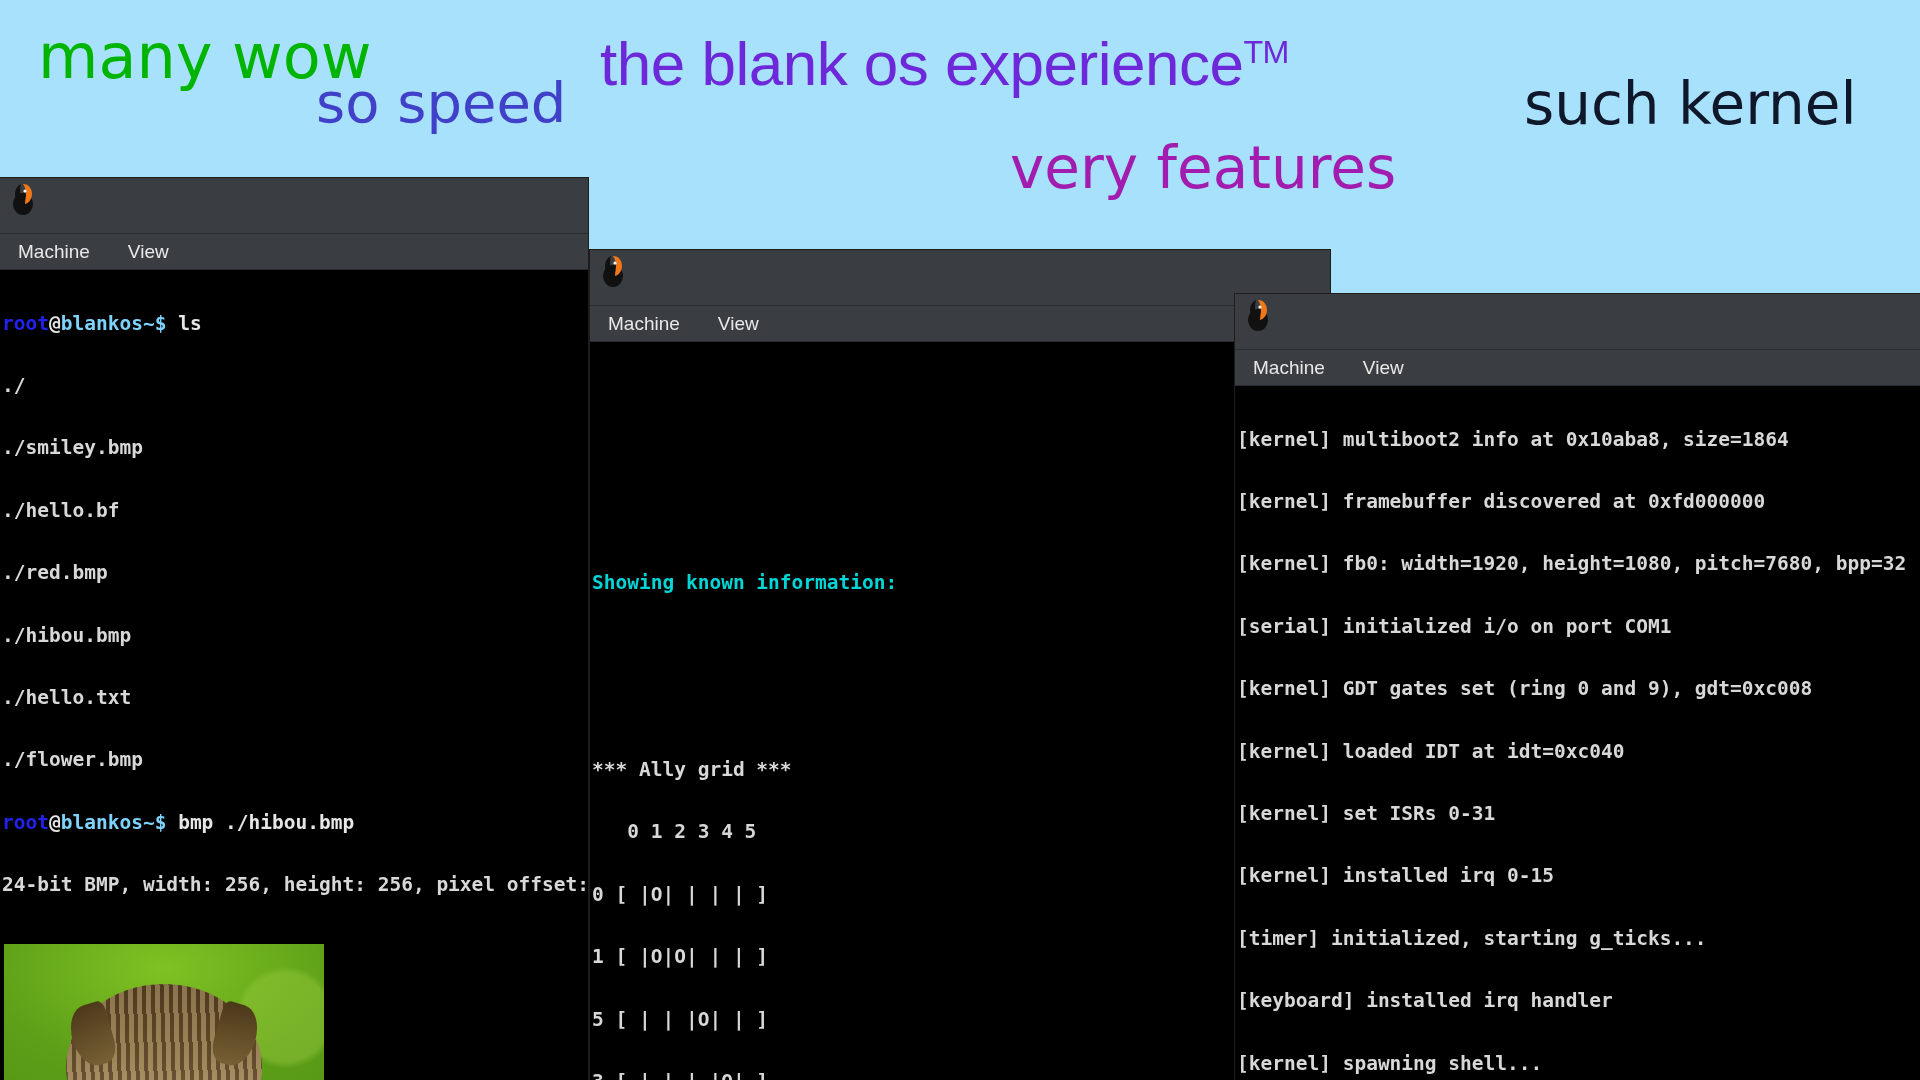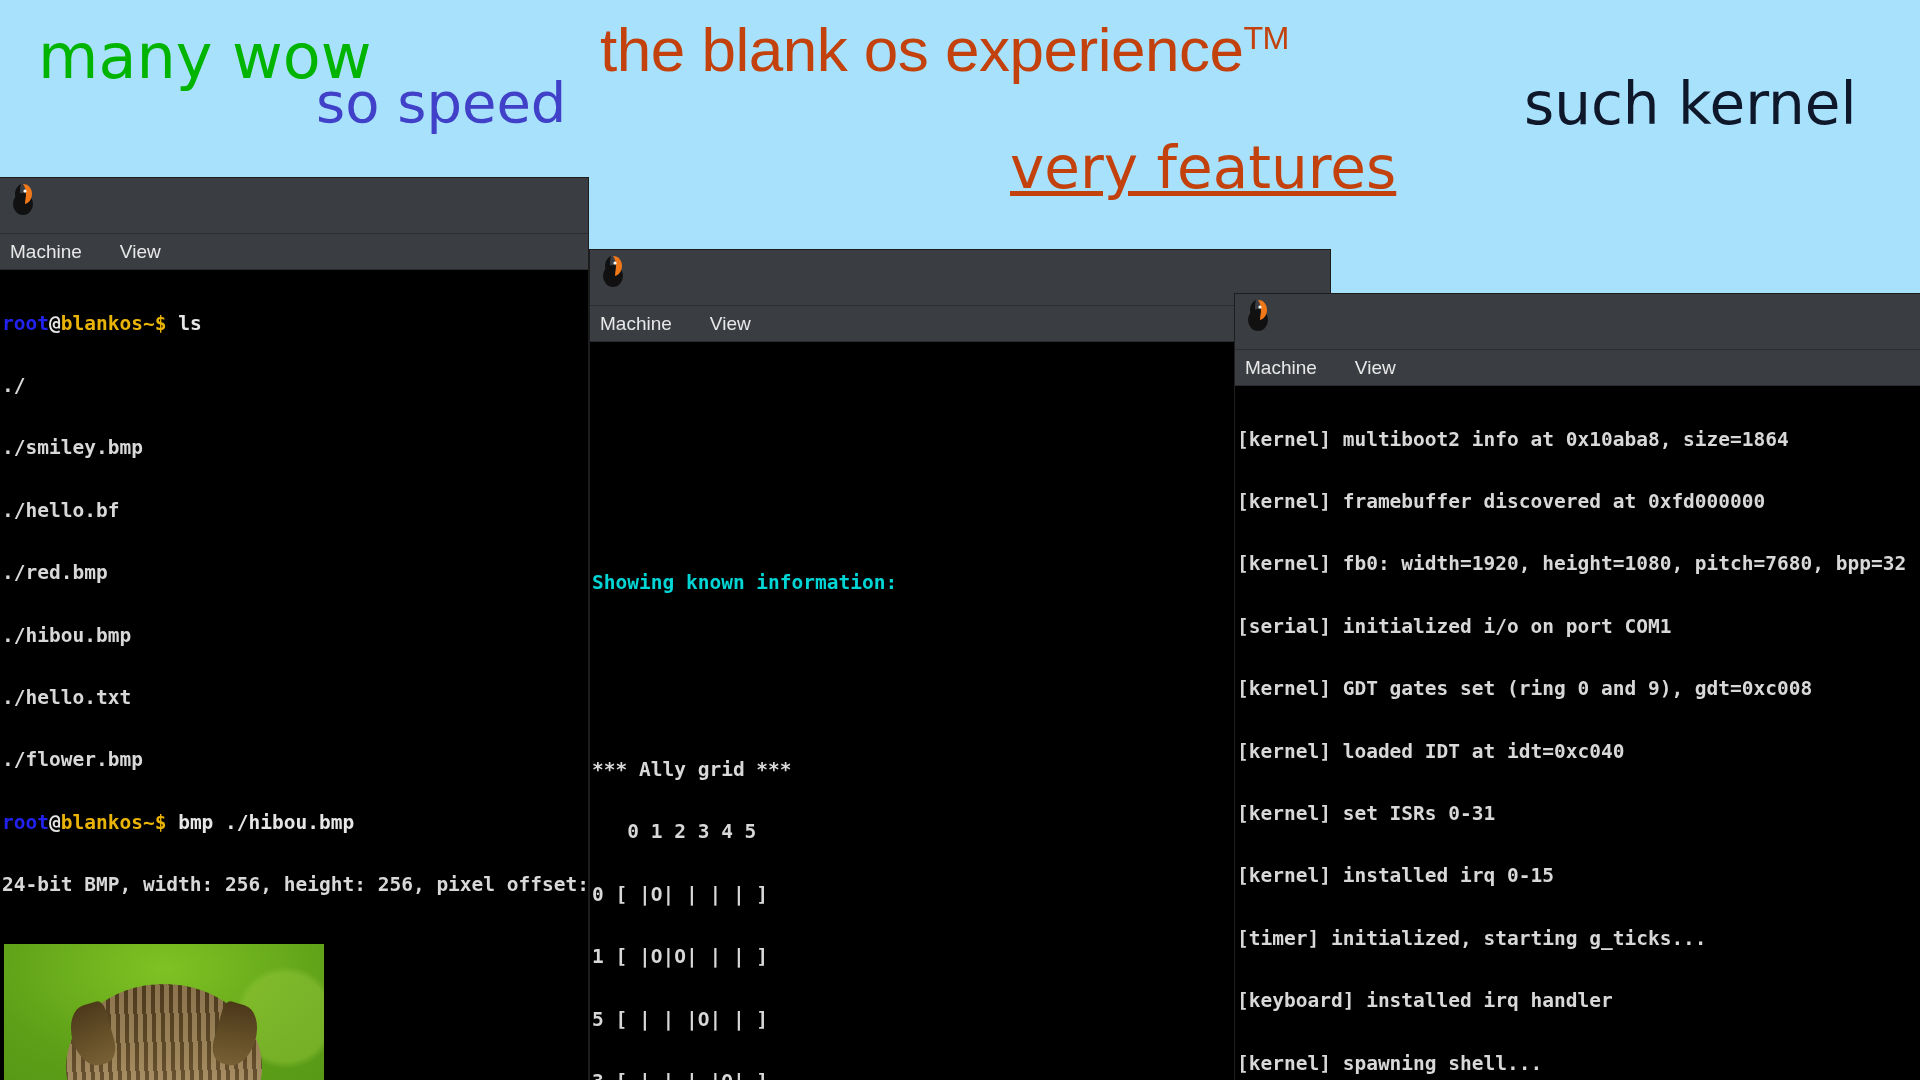--- a/index.html
+++ b/index.html
@@ -10,53 +10,53 @@
     font-family:"Liberation Sans",sans-serif;
   }
   
   .meme{
     position:absolute;white-space:nowrap;
     font-family:"DejaVu Sans",sans-serif;
     font-weight:400;
   }
   #meme-many-wow{left:38px;top:20px;font-size:62px;color:#00b400;}
   #meme-so-speed{left:316px;top:70px;font-size:56px;color:#4040c8;}
-  #meme-title{left:600px;top:14px;font-size:62px;color:#c2410c;
+  #meme-title{left:600px;top:28px;font-size:62px;color:#6d28d9;
     font-family:"Liberation Sans",sans-serif;font-weight:300;letter-spacing:-0.5px;}
   #meme-such-kernel{left:1524px;top:70px;font-size:58px;color:#0f172a;}
-  #meme-very-features{left:1010px;top:134px;font-size:58px;color:#c2410c;text-decoration:underline;}
+  #meme-very-features{left:1010px;top:134px;font-size:58px;color:#a21caf;}
   .meme sup{font-size:0.52em;vertical-align:super;}
 
   
   .qwin{position:absolute;background:#000;box-shadow:0 0 0 1px #1d1d1d;}
   .titlebar{
     background:#3a3d41;height:55px;position:relative;
     border-bottom:1px solid #2b2d30;
   }
   .titlebar .logo{position:absolute;left:8px;top:4px;width:30px;height:34px;}
   .menubar{
     background:#3a3d41;height:35px;display:flex;align-items:center;
-    padding-left:6px;gap:30px;
+    padding-left:14px;gap:30px;
     border-bottom:1px solid #2a2c2f;
   }
   .menubar .mi{
     color:#e8e8e8;font-size:19px;font-family:"Liberation Sans",sans-serif;
     padding:2px 4px;cursor:default;
   }
   .screen{
     background:#000;overflow:hidden;position:relative;
     font-family:"DejaVu Sans Mono","Liberation Mono",monospace;
     font-size:19.5px;line-height:20.8px;
     color:#d8d8d8;font-weight:bold;
     padding:2px 0 0 2px;
     white-space:pre;
   }
   .screen .line{white-space:pre;}
   .c-blue{color:#2222ee;}
-  .c-green{color:#eab308;}
+  .c-green{color:#7dd3fc;}
   .c-white{color:#e6e6e6;}
   .c-cyan{color:#00d5d5;}
 
   
   #win-files{left:0px;top:178px;width:588px;height:902px;}
   #win-files .screen{height:812px;}
   #win-game{left:590px;top:250px;width:740px;height:830px;}
   #win-game .screen{height:740px;}
   #win-kernel{left:1235px;top:294px;width:685px;height:786px;}
   #win-kernel .screen{height:696px;}

